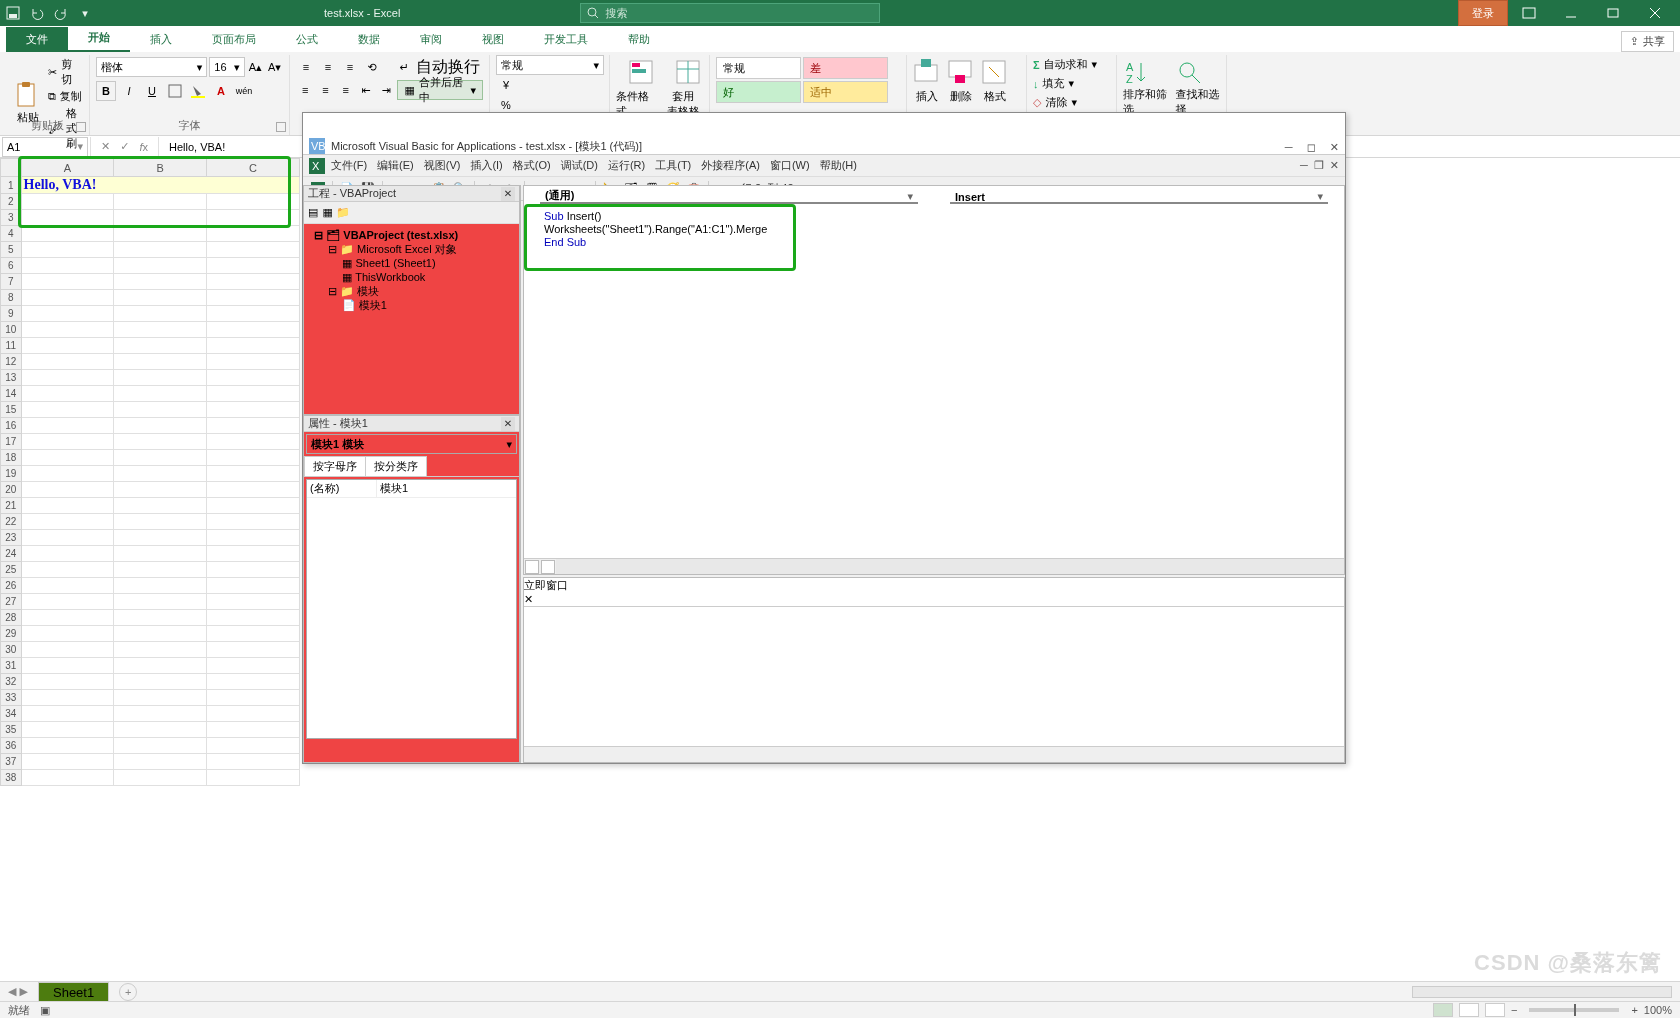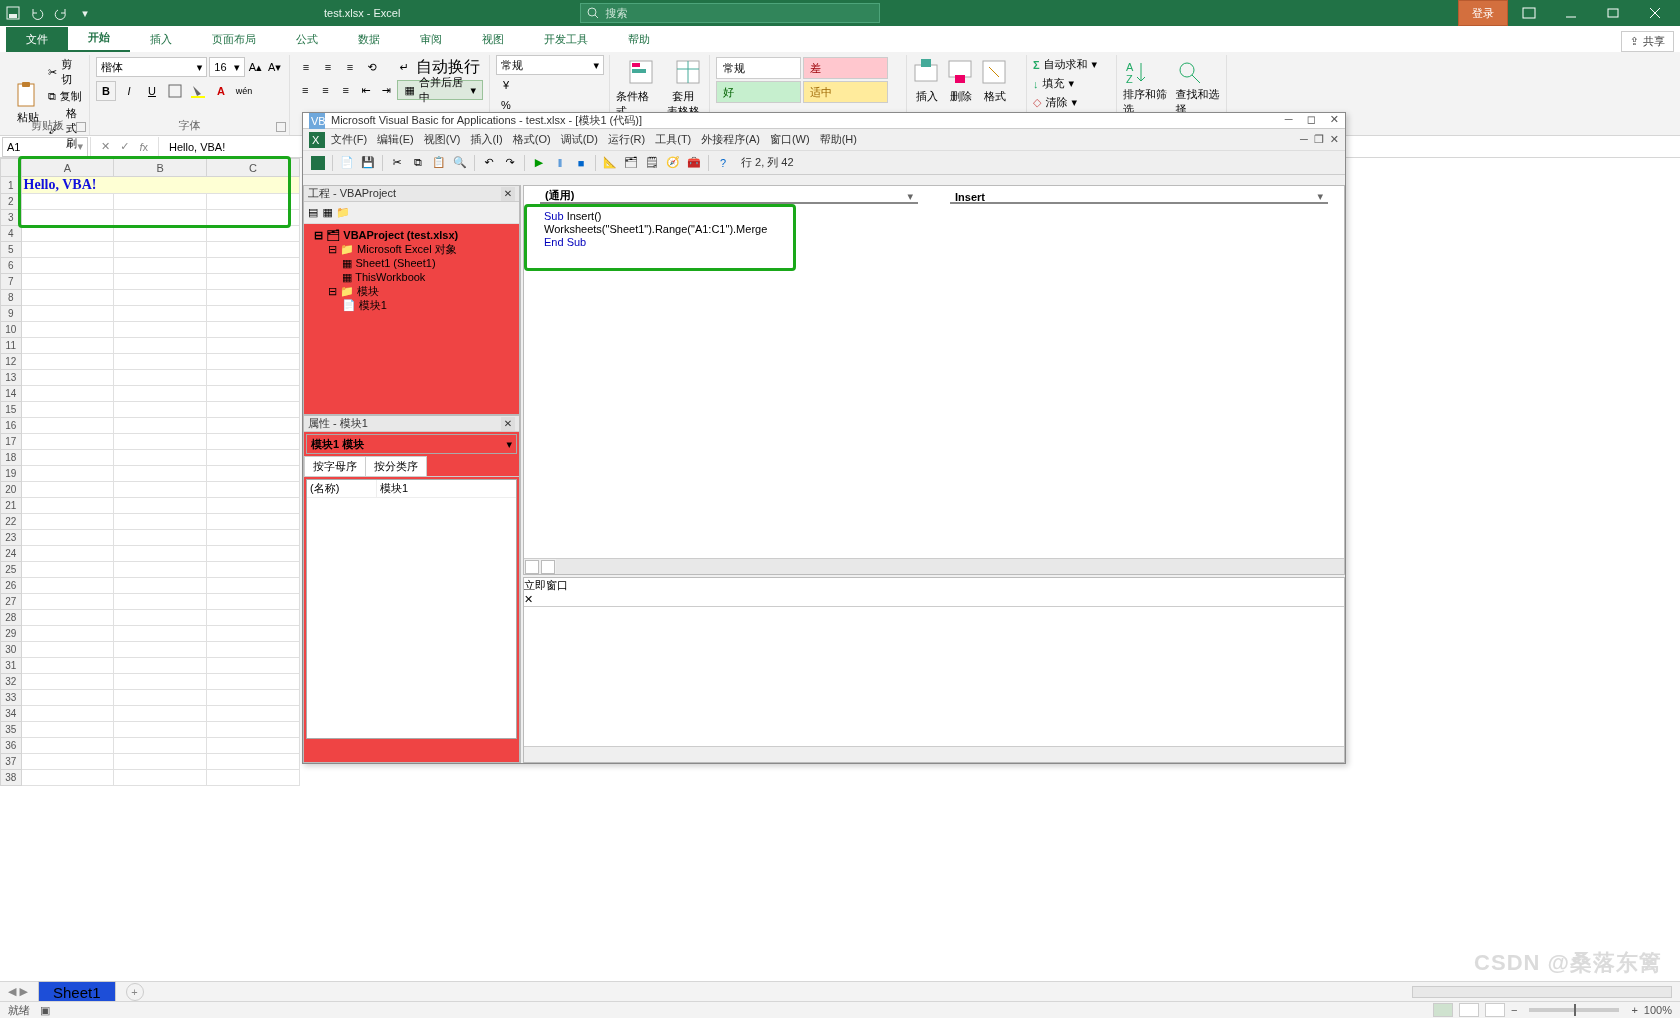--- a/index.html
+++ b/index.html
@@ -68,32 +68,32 @@
 .sheet-area table{border-collapse:collapse;width:100%}
 .sheet-area .colh{height:18px;background:#f0f0f0}
 .sheet-area .colh th{border:1px solid #d4d4d4;font-weight:normal;color:#555;font-size:11px}
 .sheet-area .rowh{width:20px;background:#f0f0f0;border:1px solid #d4d4d4;text-align:center;font-size:10px;color:#555}
 .sheet-area td{border:1px solid #e0e0e0;height:16px}
 .merged{background:#feffd4;color:#1111dd;font-family:"KaiTi","楷体",serif;font-size:14px;font-weight:bold;padding:0 2px}
 .hrect{position:absolute;top:-2px;left:18px;width:273px;height:72px;border:3px solid #1aa81a;border-radius:4px;pointer-events:none}
 
 .sheettabs{position:absolute;bottom:17px;left:0;right:0;height:20px;background:#f3f3f3;border-top:1px solid #d6d6d6;display:flex;align-items:center;padding:0 8px;gap:10px}
 .sheettabs .nav{display:flex;gap:4px;color:#888}
-.sheettabs .stab{background:#1d4ed8;border:1px solid #ccc;border-bottom:0;padding:2px 14px;font-size:15px}
+.sheettabs .stab{background:#4d7c0f;border:1px solid #ccc;border-bottom:0;padding:2px 14px;font-size:13px}
 .sheettabs .plus{width:18px;height:18px;border:1px solid #ccc;border-radius:50%;display:flex;align-items:center;justify-content:center;color:#888}
 
 .status{position:absolute;bottom:0;left:0;right:0;height:17px;background:#f3f3f3;border-top:1px solid #d6d6d6;display:flex;align-items:center;padding:0 8px;font-size:11px;color:#555}
 .status .right{margin-left:auto;display:flex;align-items:center;gap:6px}
 .status .vbtn{width:20px;height:14px;border:1px solid #ccc;background:#fff}
 .status .vbtn.active{background:#cfe2cf}
 .zoom{width:90px;height:4px;background:#ccc;position:relative;margin:0 6px}
 .zoom::after{content:"";position:absolute;left:50%;top:-4px;width:2px;height:12px;background:#666}
 
 .vba{position:absolute;left:302px;top:112px;width:1044px;height:652px;border:1px solid #8a8a8a;background:#f0f0f0;box-shadow:2px 2px 6px rgba(0,0,0,.2)}
-.vba .tb{height:16px;background:#fff;border-bottom:1px solid #ccc;display:flex;align-items:flex-start;padding:0 6px;gap:6px}
+.vba .tb{height:42px;background:#fff;border-bottom:1px solid #ccc;display:flex;align-items:flex-end;padding:0 6px;gap:6px}
 .vba .tb .title{font-size:11px;color:#333}
 .vba .wc{margin-left:auto;display:flex;gap:14px;color:#555}
 .vba .menus{height:22px;background:#f0f0f0;border-bottom:1px solid #ddd;display:flex;align-items:center;padding:0 6px;gap:2px}
 .vba .menus .m{padding:0 4px;font-size:11px;color:#333}
 .vba .menus .mdi{margin-left:auto;display:flex;gap:6px;font-size:11px;color:#555}
 .vba .tools{height:24px;background:#efefef;border-bottom:1px solid #ccc;display:flex;align-items:center;padding:0 6px;gap:3px}
 .vba .tools .tbtn{width:18px;height:18px;display:flex;align-items:center;justify-content:center;border:1px solid transparent}
 .vba .tools .sep{width:1px;height:16px;background:#ccc;margin:0 2px}
 .vba .tools .pos{margin-left:6px;font-size:11px;color:#333}
 .vba-body{position:absolute;top:72px;left:0;right:0;bottom:0;display:flex}

